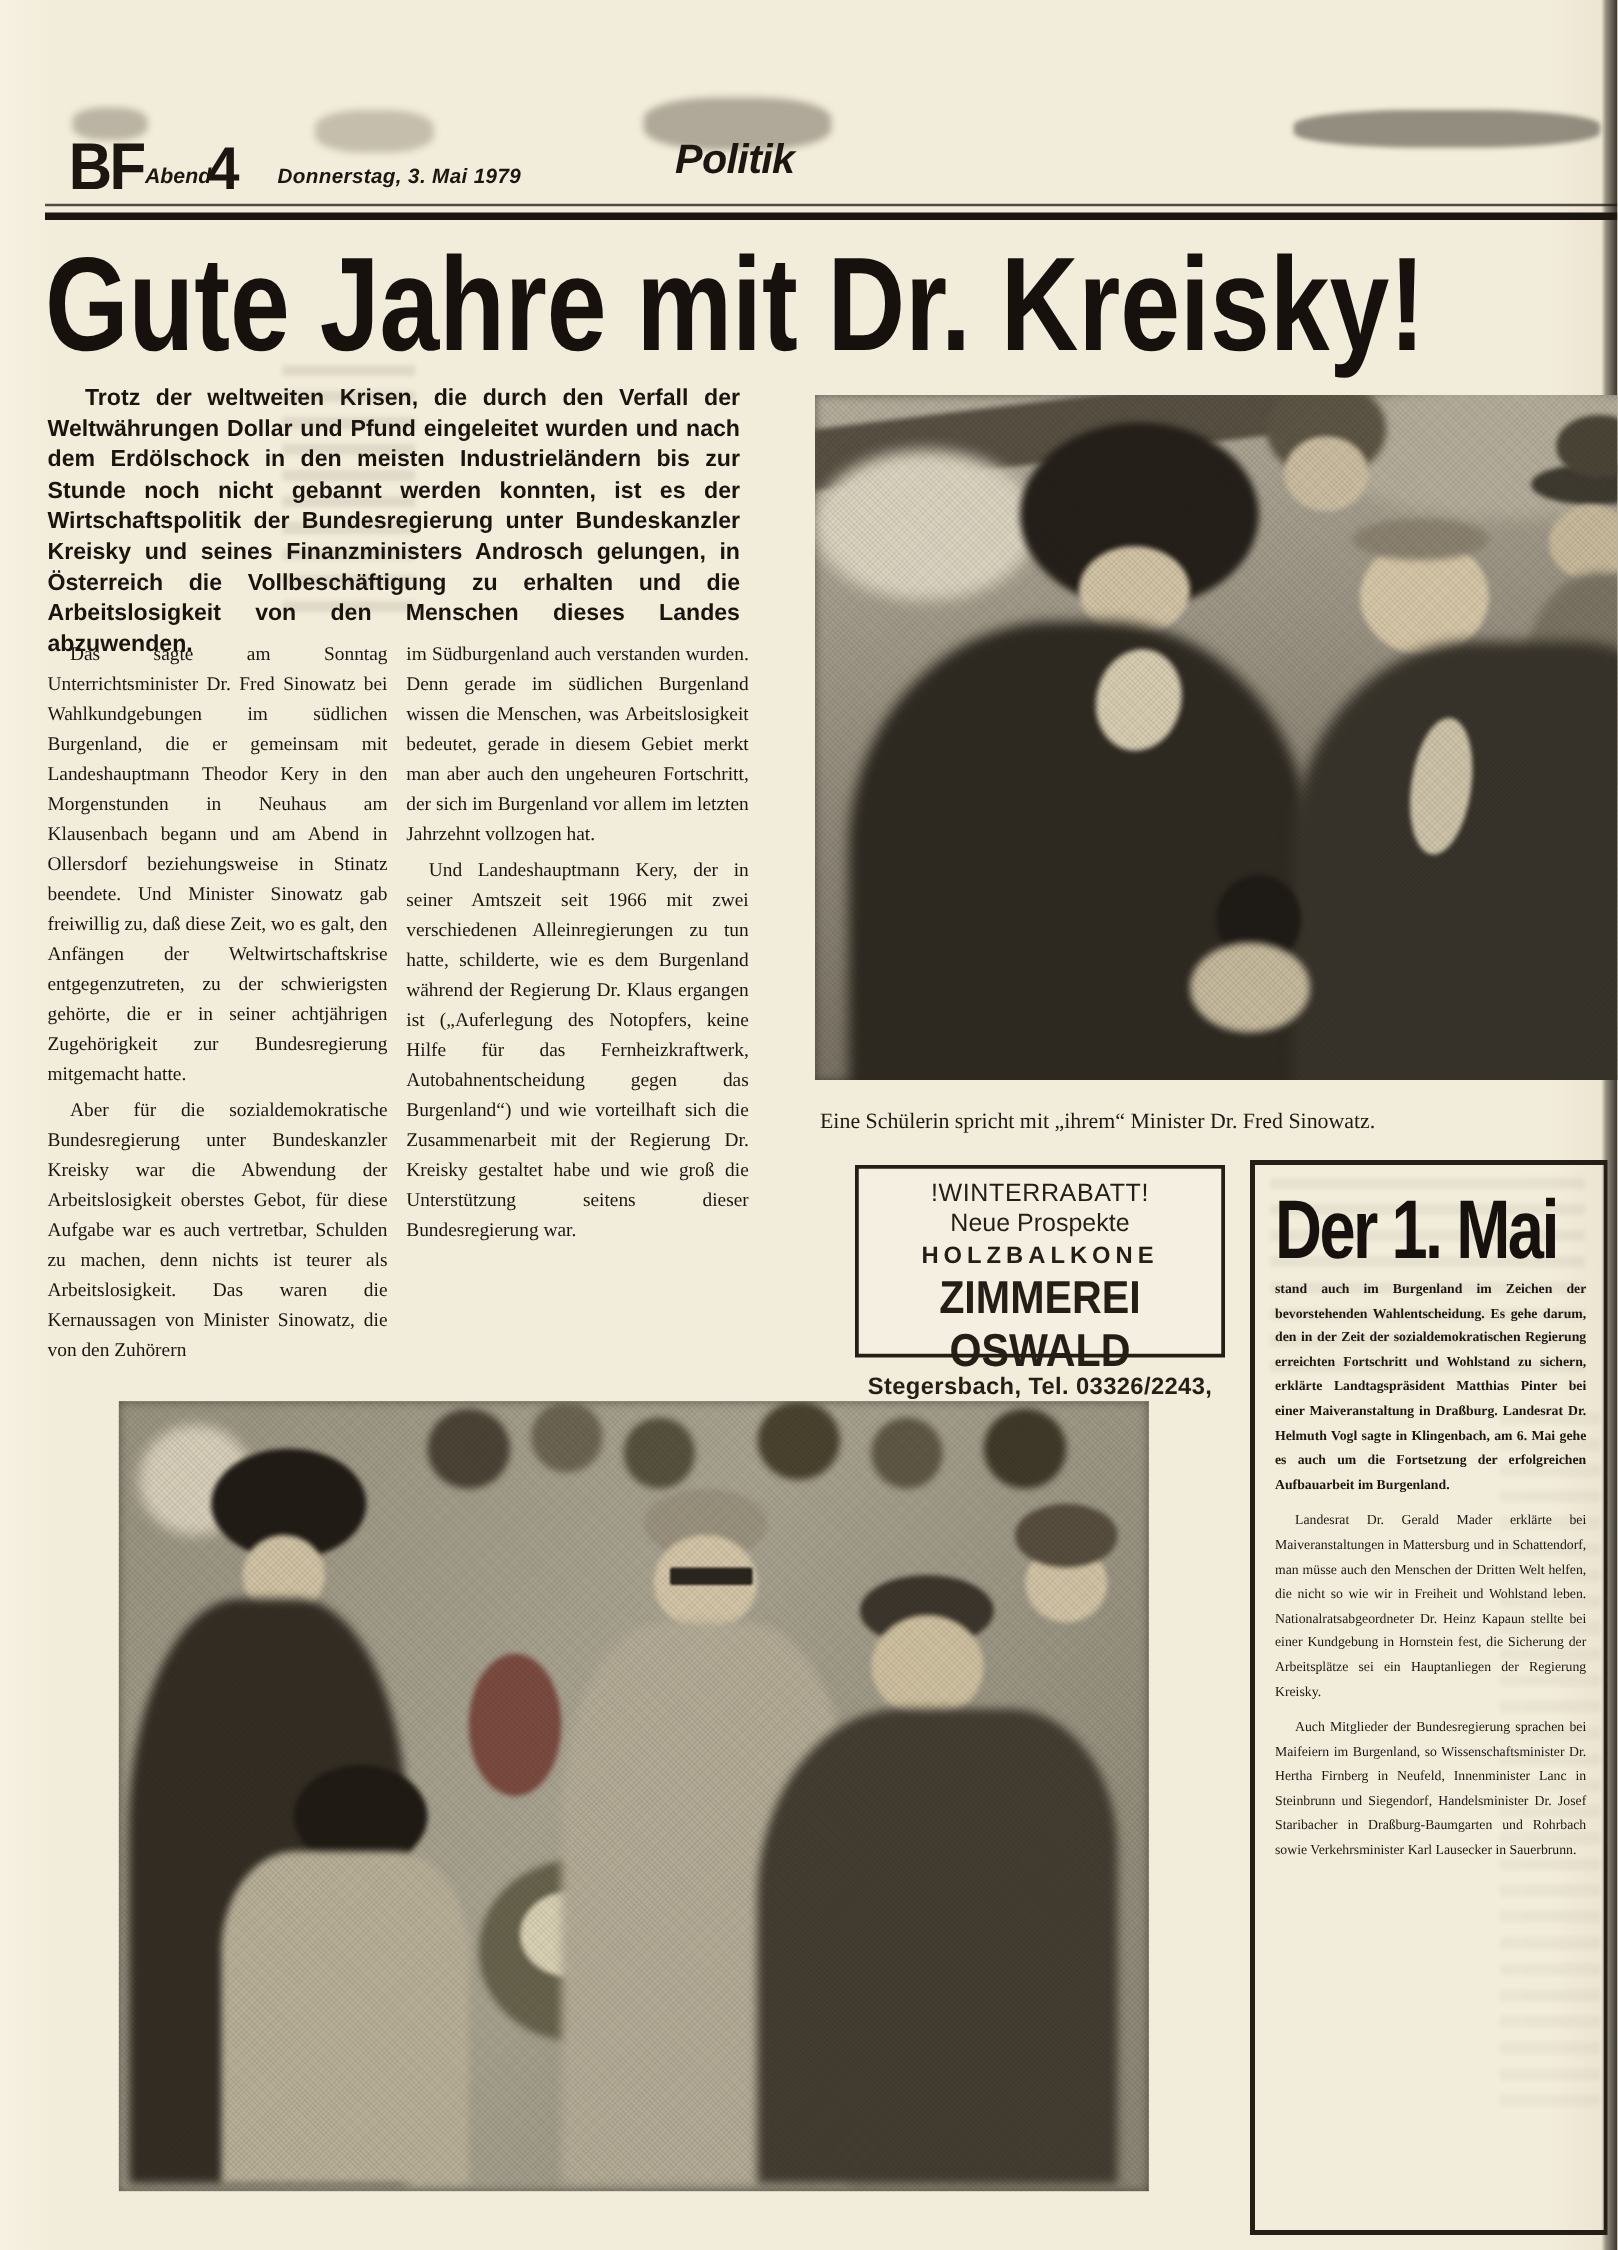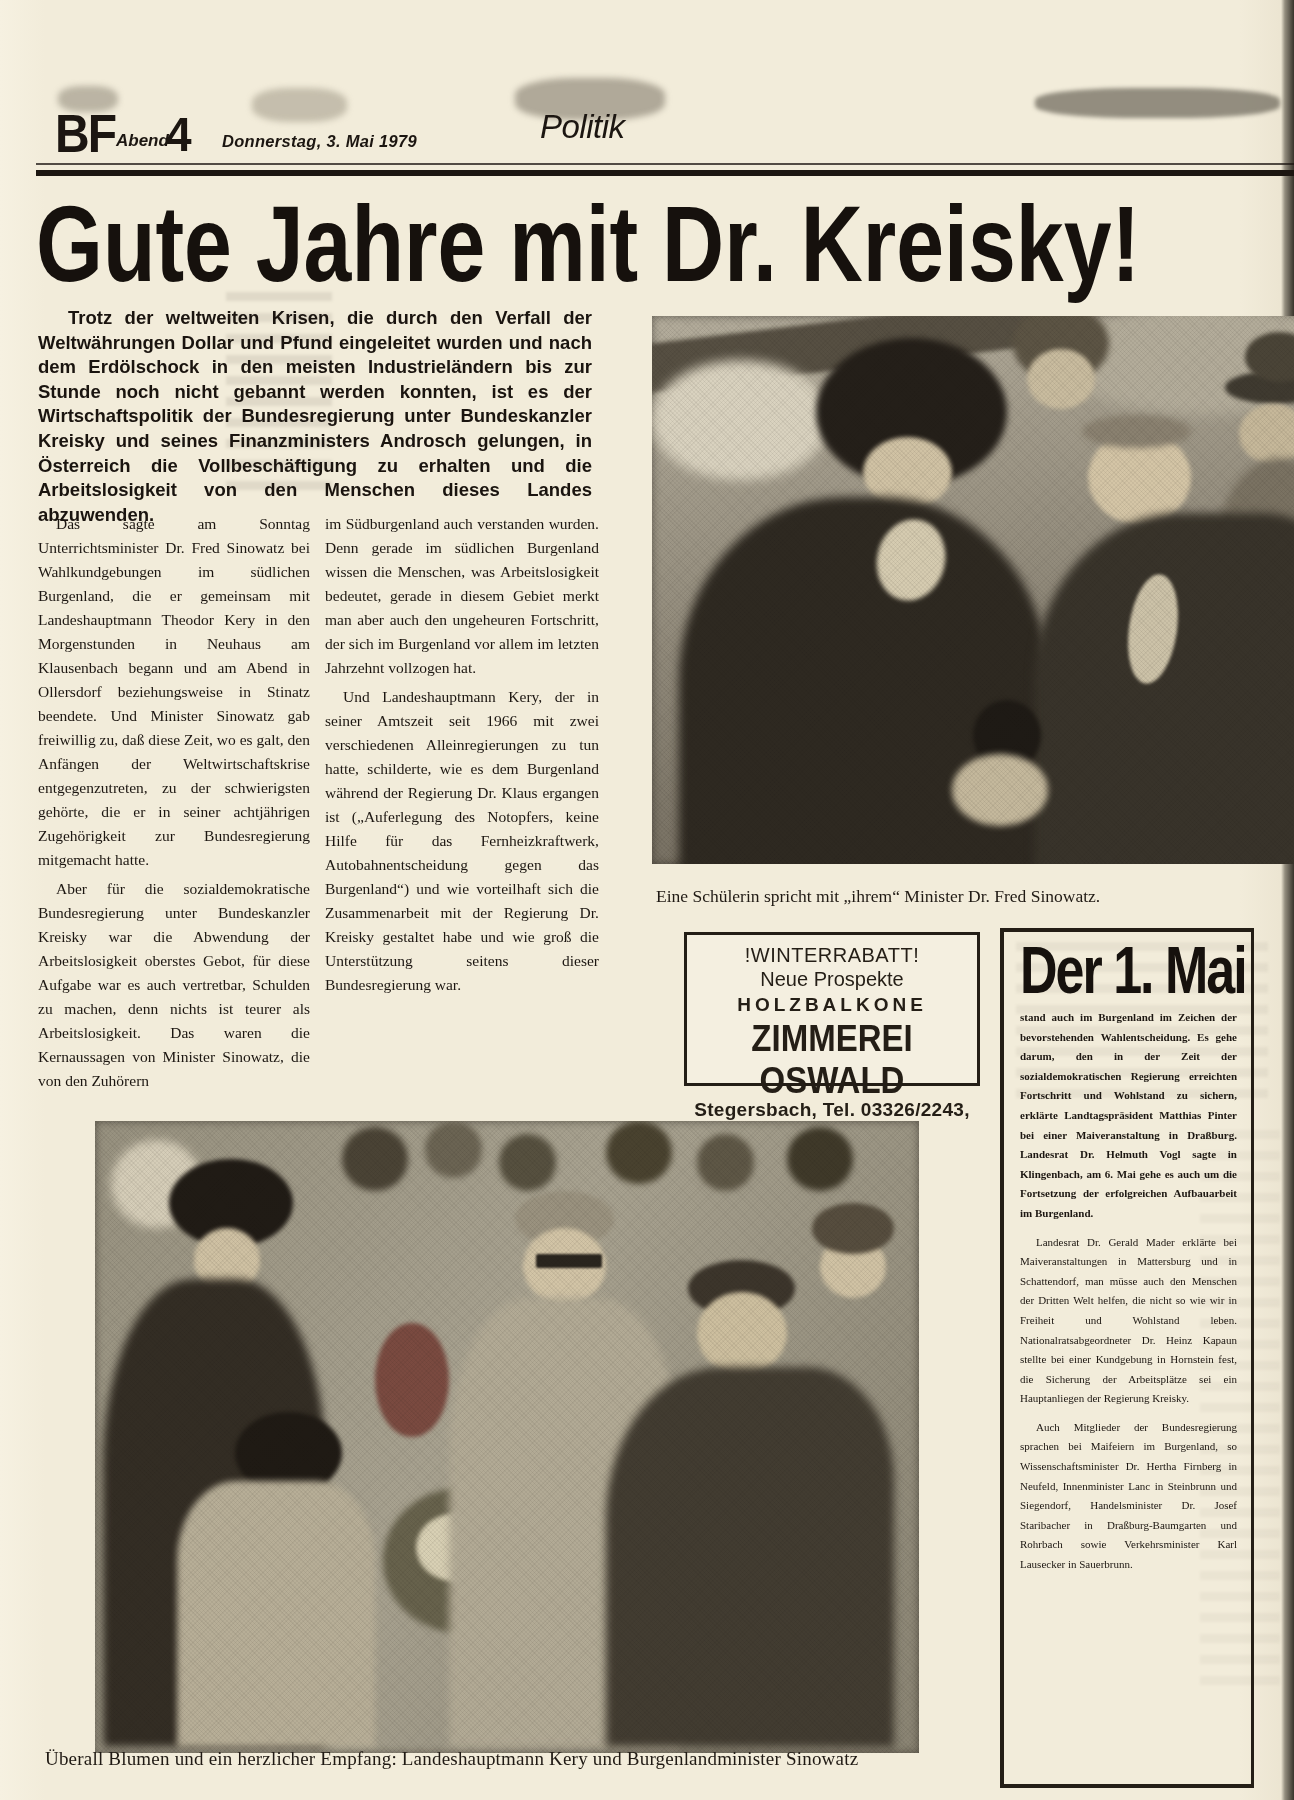--- a/index.html
+++ b/index.html
@@ -21,21 +21,21 @@
     background:repeating-linear-gradient(180deg,rgba(110,100,88,.28) 0 9px,transparent 9px 21px);}
   .g1{left:226px;top:292px;width:106px;height:198px;}
   .g2{left:1016px;top:942px;width:252px;height:168px;opacity:.3;}
   .g3{left:1200px;top:1130px;width:80px;height:560px;opacity:.22;}
   
   .masthead{position:absolute;left:0;top:0;width:100%;height:170px;font-family:"Liberation Sans",sans-serif;}
   .mh-logo{position:absolute;left:55px;top:104px;font-size:48px;font-weight:900;letter-spacing:-2px;transform:scaleY(1.1);transform-origin:top left;}
   .mh-seite{position:absolute;left:116px;top:131px;font-size:17px;font-weight:700;font-style:italic;}
   .mh-num{position:absolute;left:166px;top:106px;font-size:46px;font-weight:900;transform:scaleY(1.05);transform-origin:top left;}
   .mh-date{position:absolute;left:222px;top:132px;font-size:16.5px;font-weight:700;font-style:italic;letter-spacing:.3px;}
-  .mh-section{position:absolute;left:540px;top:108px;font-size:33px;font-weight:400;font-style:italic;letter-spacing:-.5px;}
+  .mh-section{position:absolute;left:540px;top:108px;font-size:33px;font-weight:700;font-style:italic;letter-spacing:-.5px;}
   .rule-thin{position:absolute;left:36px;top:163px;width:1258px;height:2px;background:rgba(28,22,17,.75);}
   .rule-thick{position:absolute;left:36px;top:170px;width:1258px;height:6px;background:#1c1611;}
   
   .headline{position:absolute;left:36px;top:183px;width:1256px;margin:0;
     font-family:"Liberation Sans",sans-serif;font-size:86px;font-weight:900;letter-spacing:0;
     white-space:nowrap;overflow:hidden;transform:scaleY(1.24);transform-origin:top left;color:#16110d;}
   
   .lead{position:absolute;left:38px;top:306px;width:554px;margin:0;
     font-family:"Liberation Sans",sans-serif;font-size:18.5px;line-height:24.6px;font-weight:700;
     text-align:justify;text-indent:30px;color:#1a140f;}
@@ -63,22 +63,22 @@
   
   .adbox{position:absolute;left:684px;top:932px;width:296px;height:154px;box-sizing:border-box;
     border:3px solid #241e16;background:rgba(250,246,234,.35);text-align:center;
     font-family:"Liberation Sans",sans-serif;color:#241e16;padding-top:9px;}
   .ad-l1{font-size:20px;font-weight:500;letter-spacing:.5px;}
   .ad-l2{font-size:20px;margin-top:1px;}
   .ad-l3{font-size:19px;font-weight:700;letter-spacing:4px;margin-top:3px;}
   .ad-l4{font-size:33px;font-weight:900;letter-spacing:0;margin-top:1px;transform:scaleY(1.12);transform-origin:top center;}
   .ad-l5{font-size:19px;font-weight:700;margin-top:6px;letter-spacing:.3px;}
   
-  .maibox{position:absolute;left:1000px;top:928px;width:254px;height:860px;box-sizing:border-box;
-    border:4px solid #241e16;border-right-width:3px;padding:0 14px 0 16px;overflow:hidden;text-align:justify;}
+  .maibox{position:absolute;left:1000px;top:928px;width:286px;height:860px;box-sizing:border-box;
+    border:4px solid #241e16;border-right-width:3px;padding:14px 14px 0 16px;overflow:hidden;text-align:justify;}
   .mai-head{margin:0 0 16px 0;font-family:"Liberation Sans",sans-serif;font-size:52px;font-weight:900;
     letter-spacing:-2px;transform:scaleY(1.28);transform-origin:top left;white-space:nowrap;color:#16110d;}
   .maibox p{margin:0 0 9px 0;font-size:11px;line-height:19.6px;}
   .maibox p.b{font-weight:700;}
   .maibox p.ind{text-indent:16px;}
 </style>
 </head>
 <body>
 
 <div class="page">
@@ -174,15 +174,14 @@
     <span class="blob" style="left:51%;top:11%;width:12%;height:9%;background:#9a927f;filter:blur(2px);"></span>
     <span class="blob" style="left:52%;top:17%;width:10%;height:12%;background:#d2c4a6;filter:blur(2px);"></span>
     <span class="blob" style="left:53.5%;top:21%;width:8%;height:2.2%;background:#2a251e;filter:blur(1px);border-radius:2px;"></span>
     <span class="blob" style="left:43%;top:28%;width:28%;height:71%;background:#b2aa95;filter:blur(4px);border-radius:35% 35% 0 0;"></span>
     <span class="blob" style="left:72%;top:22%;width:13%;height:9%;background:#3c352b;filter:blur(2px);"></span>
     <span class="blob" style="left:73%;top:27%;width:11%;height:13%;background:#cdbf9f;filter:blur(2px);"></span>
     <span class="blob" style="left:62%;top:39%;width:35%;height:60%;background:#423c31;filter:blur(4px);border-radius:40% 30% 0 0;"></span>
     <span class="blob" style="left:88%;top:18%;width:8%;height:10%;background:#d0c2a4;filter:blur(2px);"></span>
     <span class="blob" style="left:87%;top:13%;width:10%;height:8%;background:#564d3e;filter:blur(2px);"></span>
   </figure>
-  <p class="caption cap2">Überall Blumen und ein herzlicher Empfang: Landeshauptmann Kery und Burgenlandminister Sinowatz</p>
 
 </div>
 
 </body></html>

